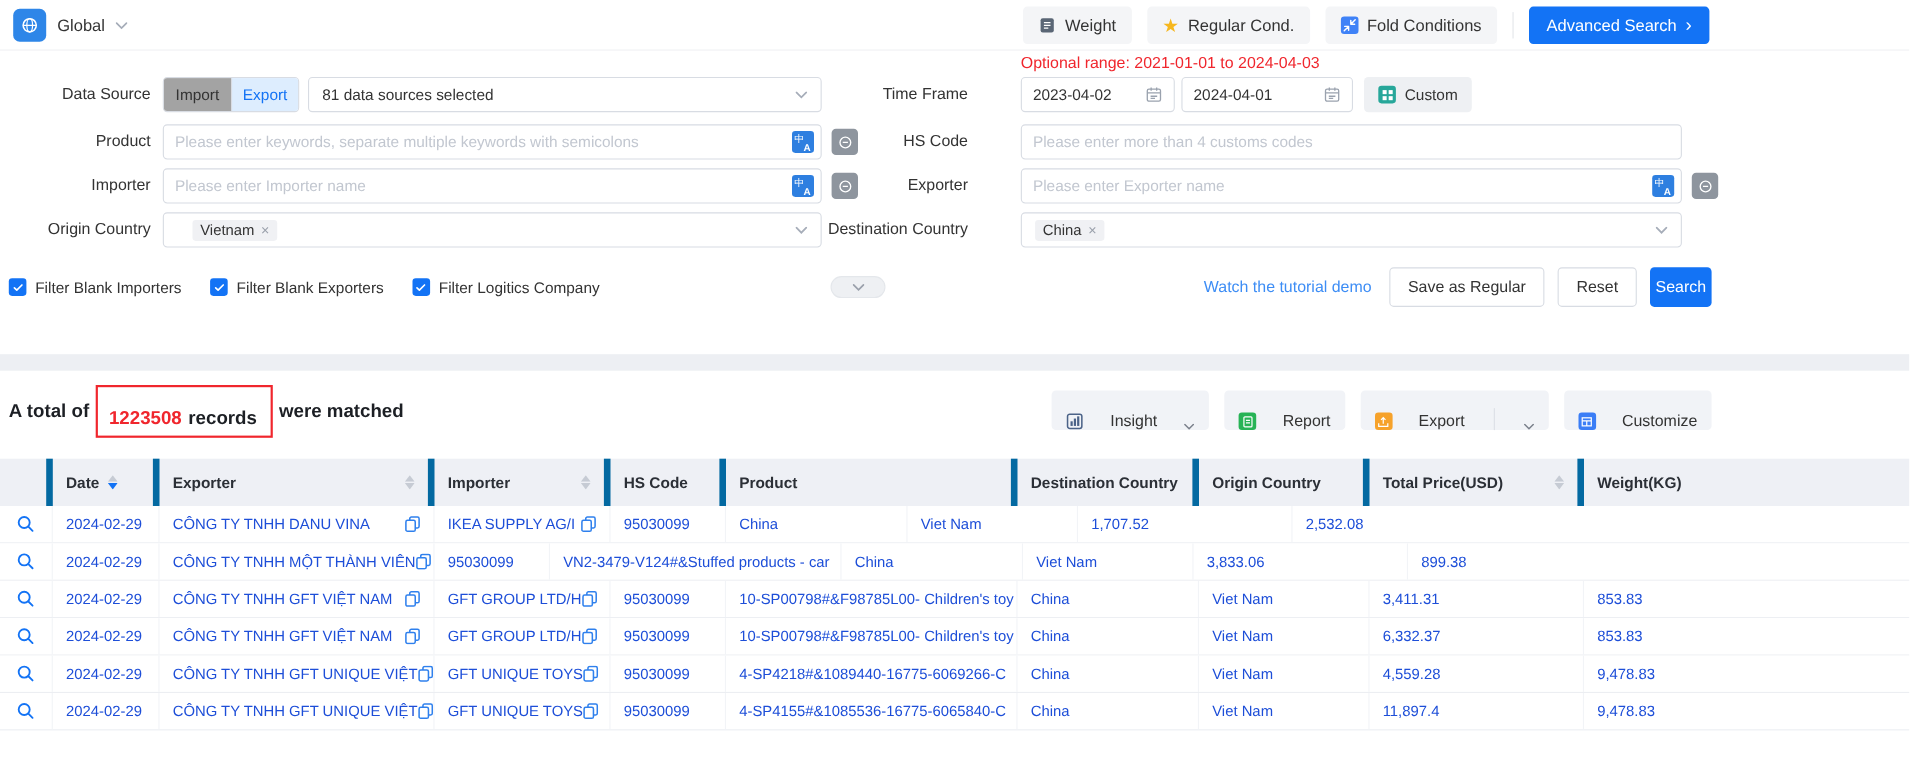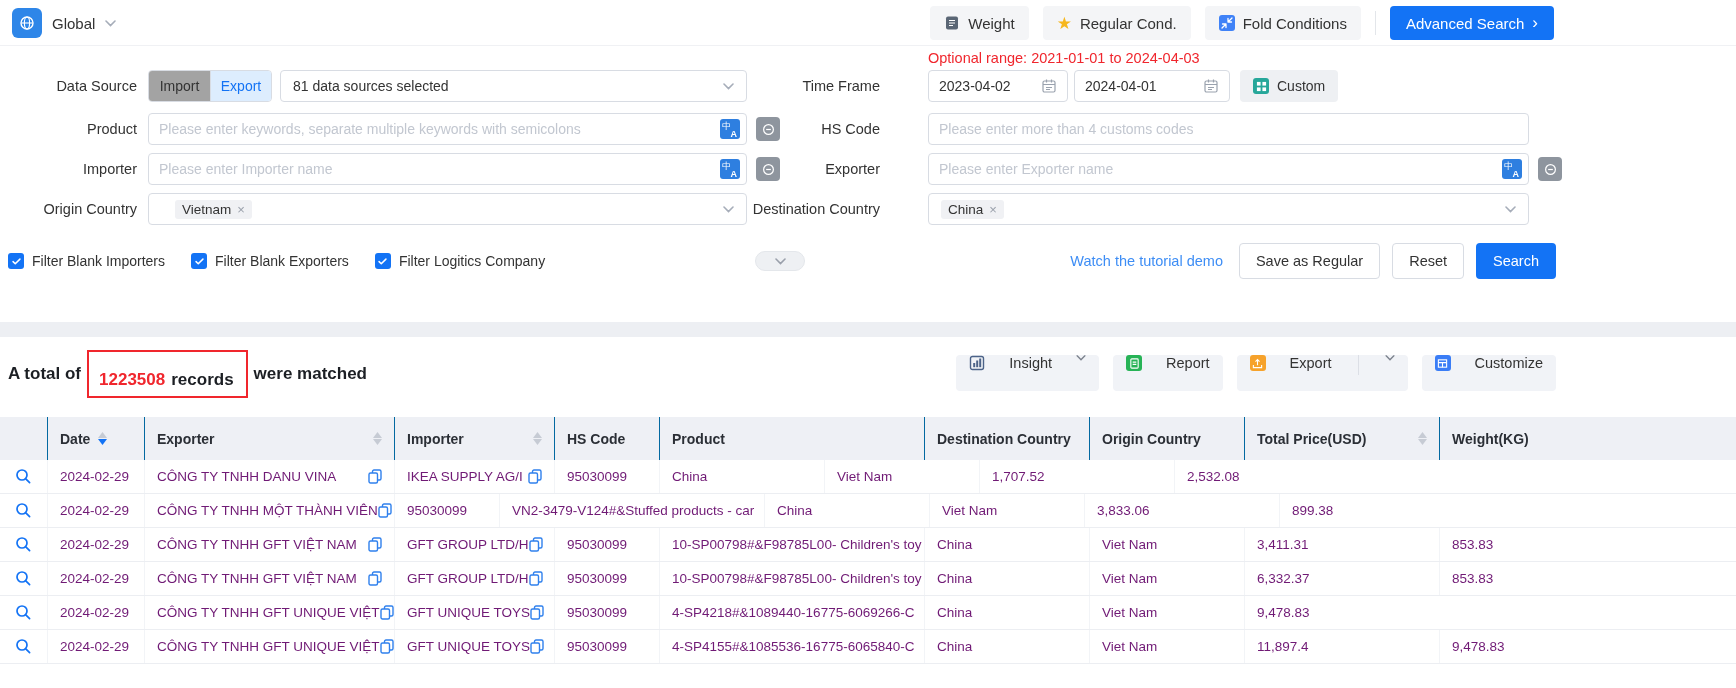--- a/index.html
+++ b/index.html
@@ -68,39 +68,39 @@
 
   .cb-row{position:absolute;top:243px;left:0;width:100%;height:36px;}
   .cb-group{position:absolute;left:8px;top:0;height:36px;display:flex;gap:26px;}
   .cb-item{display:flex;align-items:center;gap:8px;cursor:pointer;}
   .cb-box{width:16px;height:16px;background:var(--primary);border-radius:3px;display:flex;align-items:center;justify-content:center;}
   .cb-label{font-size:14px;color:#333;}
   .collapse-pill{position:absolute;left:755px;top:8px;width:50px;height:20px;background:#eef0f3;border:1px solid #e4e7eb;border-radius:10px;display:flex;align-items:center;justify-content:center;cursor:pointer;}
   .cb-actions{position:absolute;right:180px;top:0;height:36px;display:flex;align-items:center;gap:12px;}
   .link{color:var(--link);font-size:14.5px;cursor:pointer;margin-right:4px;}
   .btn-plain{height:36px;padding:0 16px;background:#fff;border:1px solid #d8dce3;border-radius:4px;font-size:14.5px;color:#333;cursor:pointer;font-family:inherit;}
-  .btn-primary{height:36px;padding:0 17px;background:var(--primary);border:none;border-radius:4px;font-size:14.5px;color:#fff;cursor:pointer;font-family:inherit;}
+  .btn-primary{height:36px;padding:0 5px;background:var(--primary);border:none;border-radius:4px;font-size:14.5px;color:#fff;cursor:pointer;font-family:inherit;}
 
   .band{position:absolute;top:322px;left:0;width:100%;height:15px;background:#edeff3;}
 
   
   .results-title{position:absolute;left:8px;top:352px;height:44px;display:flex;align-items:center;font-size:17px;font-weight:bold;color:#1c1f24;}
   .count-box{display:inline-flex;border:2px solid var(--danger);padding:18px 12px 6px 10px;margin:0 6px;}
   .count{color:var(--danger);margin-right:6px;}
   .results-toolbar{position:absolute;right:180px;top:355px;height:36px;display:flex;align-items:center;gap:14px;}
-  .rt-btn{height:36px;display:flex;align-items:flex-start;gap:24px;padding:0 13px;background:#f1f3f7;border:none;border-radius:4px;font-size:14.5px;color:#333;cursor:pointer;font-family:inherit;}
+  .rt-btn{height:36px;display:flex;align-items:flex-end;gap:24px;padding:0 13px;background:#f1f3f7;border:none;border-radius:4px;font-size:14.5px;color:#333;cursor:pointer;font-family:inherit;}
   .rt-sep{width:1px;height:20px;background:#dcdfe6;margin:0 2px;}
 
   
   .table{position:absolute;left:0;top:417px;width:1736px;}
   .thead{display:flex;height:43px;background:#eef0f5;font-weight:bold;font-size:14px;color:#2b2f36;}
-  .th{display:flex;align-items:center;padding:0 12px;border-right:1px solid #0369a1;height:100%;}
+  .th{display:flex;align-items:center;padding:0 12px;border-right:6px solid #0369a1;height:100%;}
   .th.sortable{justify-content:space-between;cursor:pointer;}
   .th:last-child{border-right:none;}
-  .tr{display:flex;height:34px;border-bottom:1px solid #eceef2;font-size:13.5px;color:#701a75;background:#fff;}
+  .tr{display:flex;height:34px;border-bottom:1px solid #eceef2;font-size:13.5px;color:#1d4ed8;background:#fff;}
   .td{display:flex;align-items:center;padding:0 12px;border-right:1px solid #f2f4f7;height:100%;white-space:nowrap;overflow:hidden;}
   .td:last-child{border-right:none;}
   .td.spread{justify-content:space-between;}
   .c0{width:48px;flex:0 0 48px;justify-content:center;padding:0;}
   .c1{width:97px;flex:0 0 97px;}
   .c2{width:250px;flex:0 0 250px;}
   .c3{width:160px;flex:0 0 160px;}
   .c4{width:105px;flex:0 0 105px;}
   .c5{width:265px;flex:0 0 265px;}
   .c6{width:165px;flex:0 0 165px;}
@@ -552,20 +552,21 @@
       <span>GFT UNIQUE TOYS</span>
       <svg class="cell-ic" width="14" height="15" viewBox="0 0 14 15">
               <rect x="4.5" y="1" width="8.5" height="10" rx="1.5" fill="#fff" stroke="#2f80ed" stroke-width="1.4"></rect>
               <rect x="1" y="4" width="8.5" height="10" rx="1.5" fill="#fff" stroke="#2f80ed" stroke-width="1.4"></rect>
             </svg>
     </div>
     <div class="td c4">95030099</div>
     <div class="td c5">4-SP4218#&amp;1089440-16775-6069266-C</div>
     <div class="td c6">China</div>
     <div class="td c7">Viet Nam</div>
+    <div class="td c8">4,559.28</div>
     <div class="td c9">9,478.83</div>
   </div>
         <div class="tr">
     <div class="td c0">
       <svg class="cell-ic" width="17" height="17" viewBox="0 0 17 17">
               <circle cx="7" cy="7" r="5" fill="none" stroke="#1373f5" stroke-width="1.7"></circle>
               <path d="M10.8 10.8L14.6 14.6" stroke="#1373f5" stroke-width="1.7" stroke-linecap="round"></path>
             </svg>
     </div>
     <div class="td c1">2024-02-29</div>

